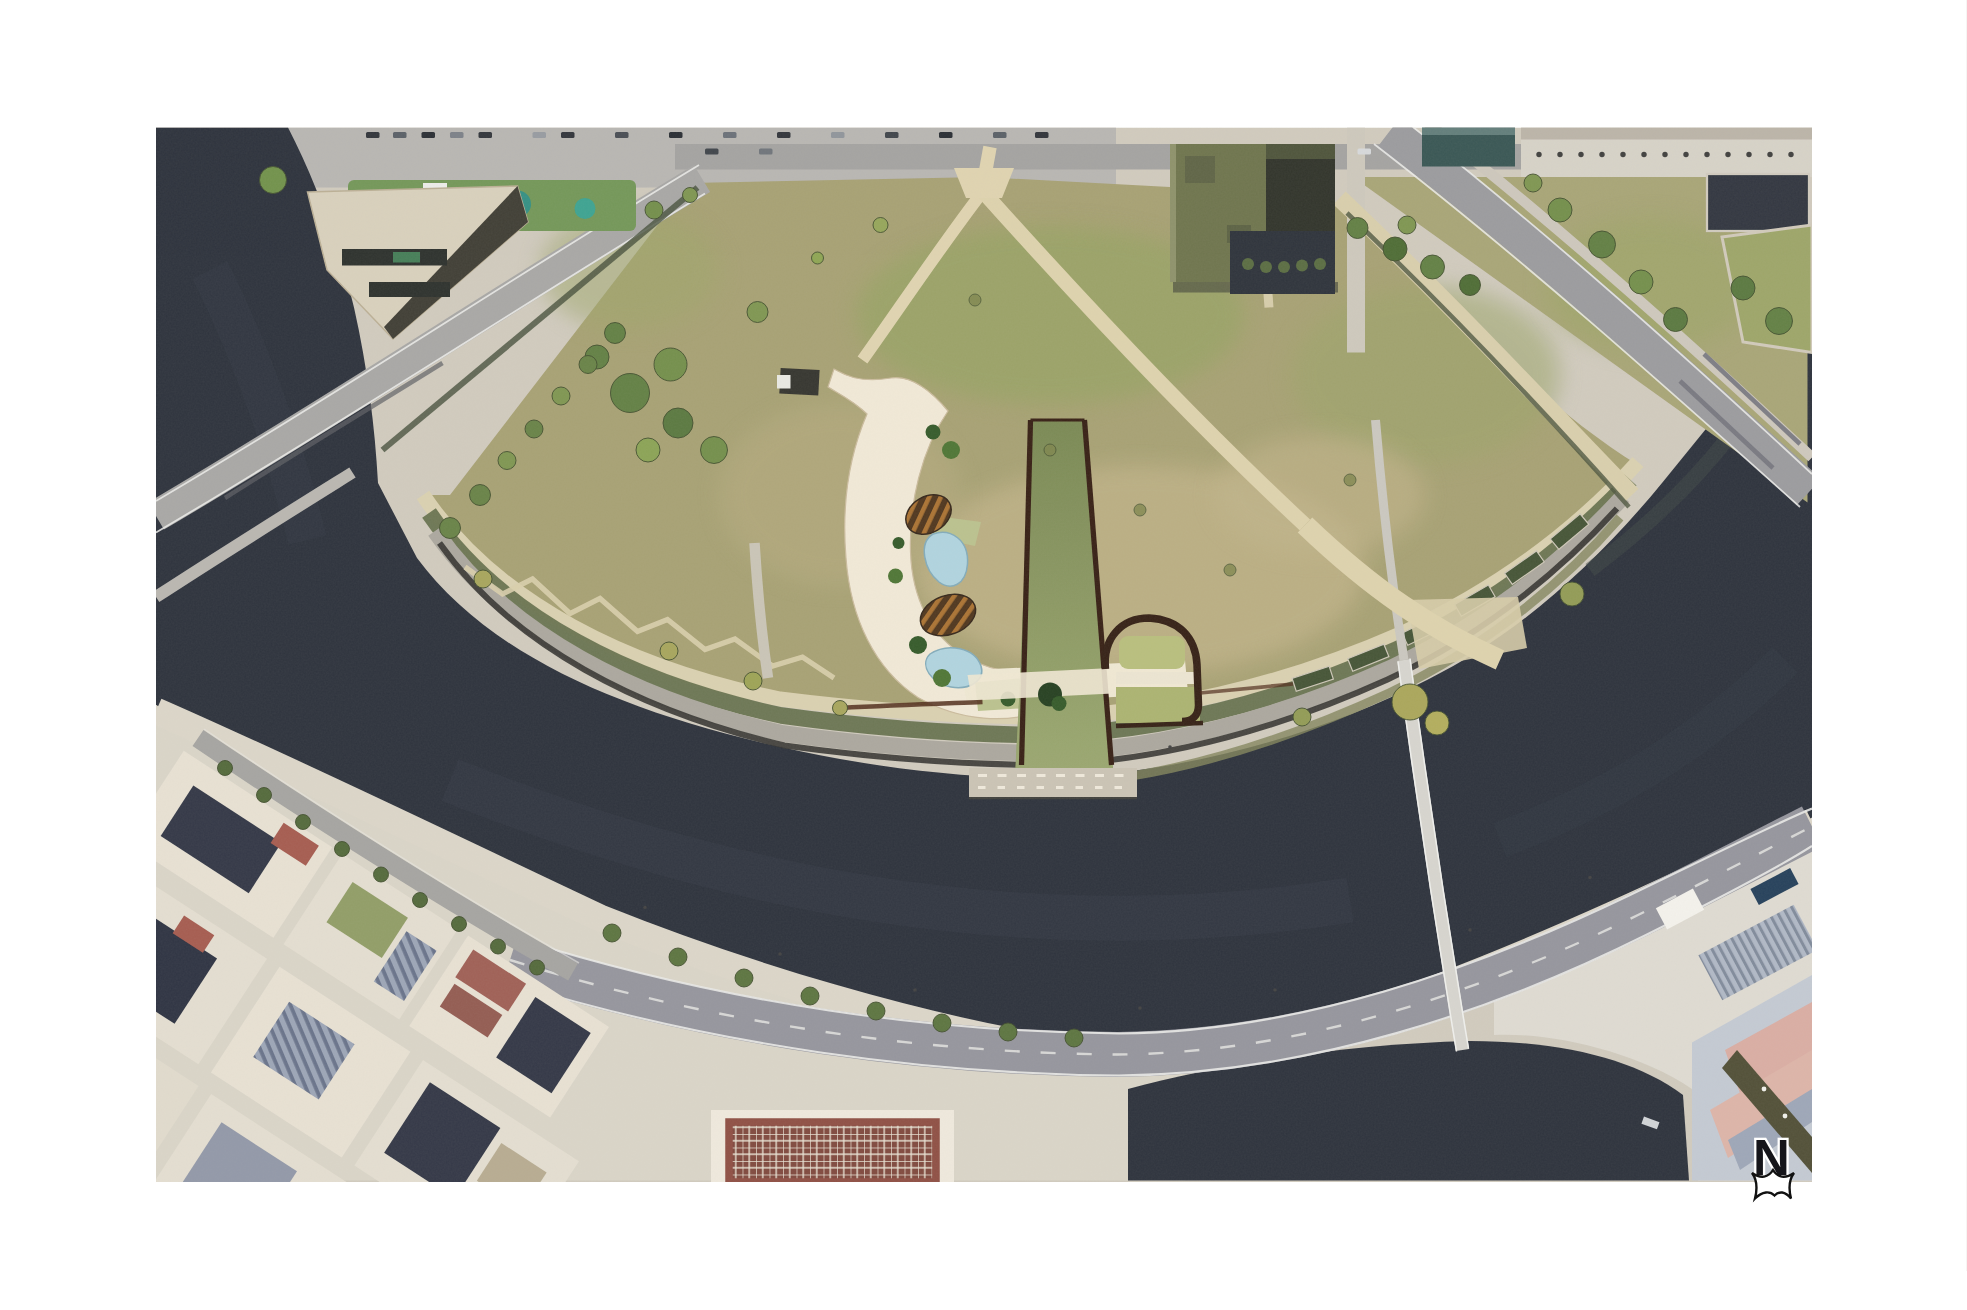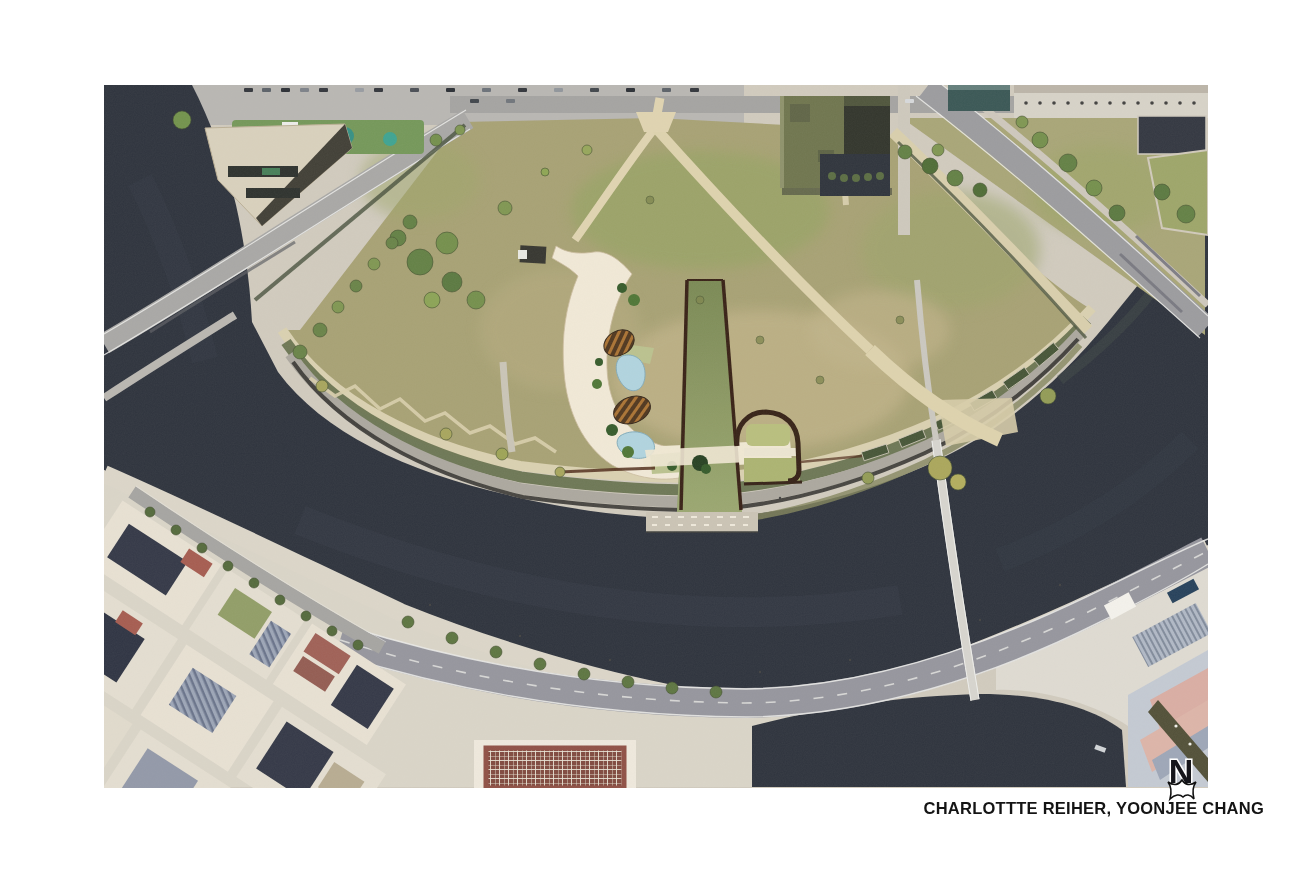--- a/index.html
+++ b/index.html
@@ -414,15 +414,14 @@
   <rect x="104" y="85" width="1104" height="703" fill="#ffffff" opacity="0.045"></rect>
   <rect x="104" y="85" width="1104" height="703" filter="url(#grain)" opacity="0.5"></rect>
 </g>
 
 <g>
   <text class="n-label" x="1181" y="783" text-anchor="middle">N</text>
   <path d="M1170,799 C1172,791 1171,786 1168,782 C1174,786 1179,785 1182,780 C1185,785 1190,786 1196,782 C1193,786 1192,791 1194,799 C1190,794 1186,794 1183,797 C1180,794 1175,794 1170,799 Z" fill="#ffffff" stroke="#111111" stroke-width="1.6"></path>
 </g>
 </svg>
 
-<div class="caption">CHARLOTTTE REIHER, YOONJEE CHANG</div>
 
 </div>
 
 </body></html>

